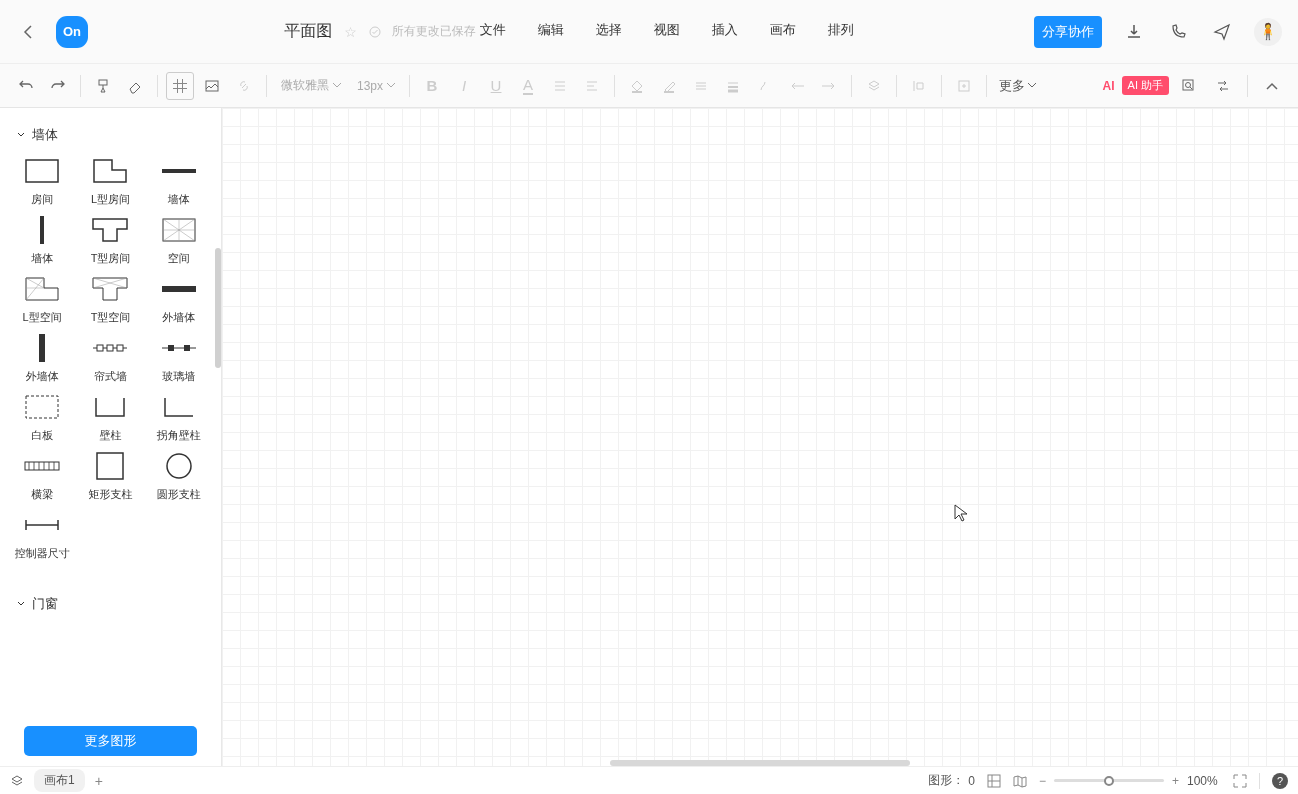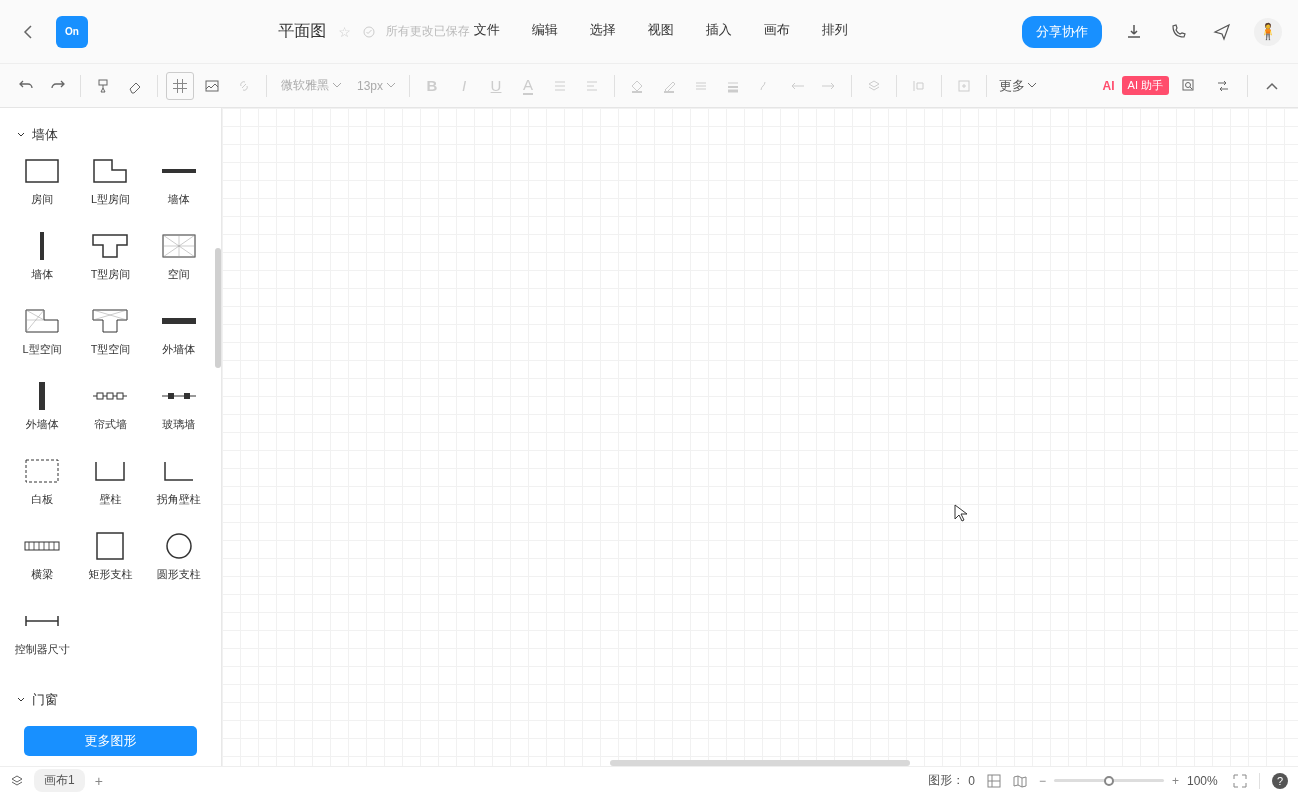--- a/index.html
+++ b/index.html
@@ -1,28 +1,28 @@
 <!DOCTYPE html>
 <html><head>
 <meta charset="utf-8">
 <style>
 * { margin: 0; padding: 0; box-sizing: border-box; font-family: -apple-system, "Microsoft YaHei", sans-serif; }
 body { width: 1298px; height: 794px; background: #fff; overflow: hidden; position: relative; }
 .header { height: 64px; display: flex; align-items: center; padding: 0 16px; background: #fafafa; border-bottom: 1px solid #eee; }
 .back-btn { width: 24px; height: 24px; display: flex; align-items: center; justify-content: center; cursor: pointer; color: #333; margin-right: 16px; }
-.logo { width: 32px; height: 32px; background: #1890ff; border-radius: 6px; color: #fff; font-weight: 600; font-size: 10px; display: flex; align-items: center; justify-content: center; margin-right: 16px; }
+.logo { width: 32px; height: 32px; background: #1890ff; border-radius: 11px; color: #fff; font-weight: 600; font-size: 13px; display: flex; align-items: center; justify-content: center; margin-right: 16px; }
 .header-center { flex: 1; display: flex; justify-content: center; gap: 4px; }
 .title-row { display: flex; align-items: center; gap: 12px; }
 .doc-title { font-size: 16px; font-weight: 500; color: #333; }
 .star-icon { color: #ccc; font-size: 14px; cursor: pointer; }
 .save-status { color: #bbb; font-size: 12px; display: flex; align-items: center; gap: 11px; }
 .menu-row { display: flex; gap: 32px; font-size: 13px; color: #333; }
 .menu-item { cursor: pointer; }
 .header-right { display: flex; align-items: center; gap: 20px; }
-.share-btn { background: #1890ff; color: #fff; border: none; border-radius: 12px; padding: 7px 14px; font-size: 13px; cursor: pointer; }
+.share-btn { background: #1890ff; color: #fff; border: none; border-radius: 4px; padding: 7px 8px; font-size: 13px; cursor: pointer; }
 .header-icon { color: #555; cursor: pointer; font-size: 18px; display: flex; align-items: center; justify-content: center; width: 24px; height: 24px; }
 .avatar { width: 28px; height: 28px; border-radius: 50%; background: #f0f0f0; display: flex; align-items: center; justify-content: center; font-size: 16px; }
 
 .toolbar { height: 44px; background: #fafafa; border-bottom: 1px solid #e5e5e5; display: flex; align-items: center; padding: 0 12px; gap: 4px; }
 .tb-btn { width: 28px; height: 28px; display: flex; align-items: center; justify-content: center; cursor: pointer; color: #555; border-radius: 3px; font-size: 15px; }
 .tb-btn.disabled { color: #ccc; }
 .tb-sel { display:flex; align-items:center; gap:4px; padding:0 6px; height:28px; color:#aaa; font-size:12px; cursor:pointer; }
 .tb-sep { width: 1px; height: 22px; background: #e0e0e0; margin: 0 4px; }
 .tb-more { display:flex; align-items:center; gap:3px; color:#555; font-size:13px; cursor:pointer; padding:0 4px; }
 .ai-group { display:flex; align-items:center; gap:7px;margin-left:44px; }
@@ -32,21 +32,21 @@
 
 .body-row { display: flex; height: calc(100% - 64px - 44px - 28px); }
 .sidebar { width: 222px; background: #fff; border-right: 1px solid #e8e8e8; display: flex; flex-direction: column; position:relative; }
 .sidebar-tabs { display: flex; height: 40px; border-bottom: 1px solid #e8e8e8; }
 .sidebar-tab { flex: 1; display: flex; align-items: center; justify-content: center; font-size: 13px; color: #666; cursor: pointer; position: relative; }
 .sidebar-tab.active { color: #333; font-weight:500; }
 .sidebar-tab.active::after { content: ''; position: absolute; bottom: -1px; left: 50%; transform: translateX(-50%); width: 40px; height: 2px; background: #333; }
 .shapes-scroll { flex:1; overflow-y:auto; padding: 8px 4px 60px; }
 .cat-header { display:flex; align-items:center; gap:6px; padding:10px 12px 8px; font-size:13px; color:#333; cursor:pointer; }
 .cat-header svg { width:10px; height:10px; }
-.shape-grid { display:grid; grid-template-columns: repeat(3, 1fr); gap: 16px 0; padding: 0 4px; }
+.shape-grid { display:grid; grid-template-columns: repeat(3, 1fr); gap: 0 0; padding: 0 4px; }
 .shape-item { display:flex; flex-direction:column; align-items:center; gap:6px; cursor:pointer; padding:4px 0; }
 .shape-icon { width:46px; height:30px; display:flex; align-items:center; justify-content:center; }
 .shape-label { font-size:11px; color:#333; text-align:center; }
 .more-shapes-wrap { position:absolute; bottom:0; left:0; right:0; padding:10px 24px; background:#fff; }
 .more-shapes { width:100%; background:#1890ff; color:#fff; border:none; border-radius:5px; padding:6px 0; font-size:13px; cursor:pointer; }
 .sidebar-scrollbar { position:absolute; right:0; top:140px; width:6px; height:120px; background:#d0d0d0; border-radius:3px; }
 
 .canvas { flex: 1; background: #fff; position: relative; overflow: hidden;
   background-image: linear-gradient(#f1f1f1 1px, transparent 1px), linear-gradient(90deg, #f1f1f1 1px, transparent 1px), linear-gradient(#e8e8e8 1px, transparent 1px), linear-gradient(90deg, #e8e8e8 1px, transparent 1px);
   background-size: 18px 18px, 18px 18px, 90px 90px, 90px 90px;

